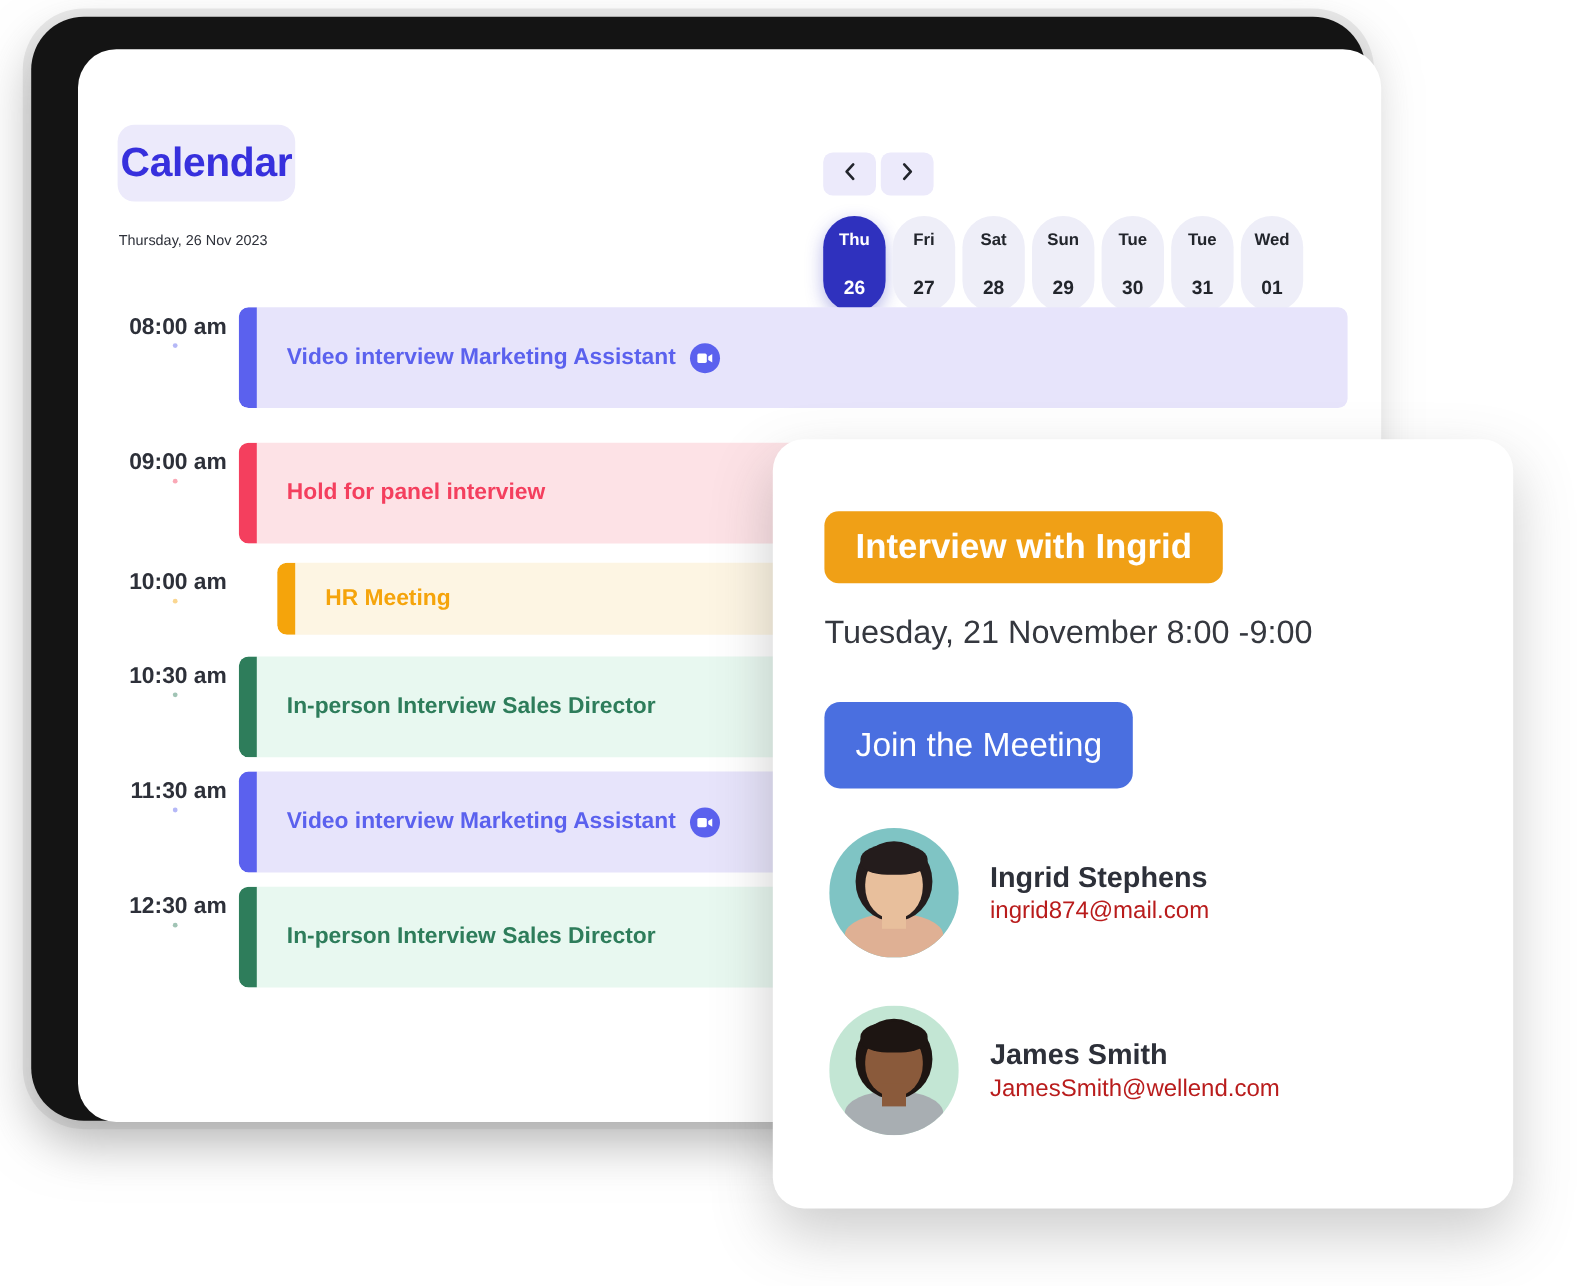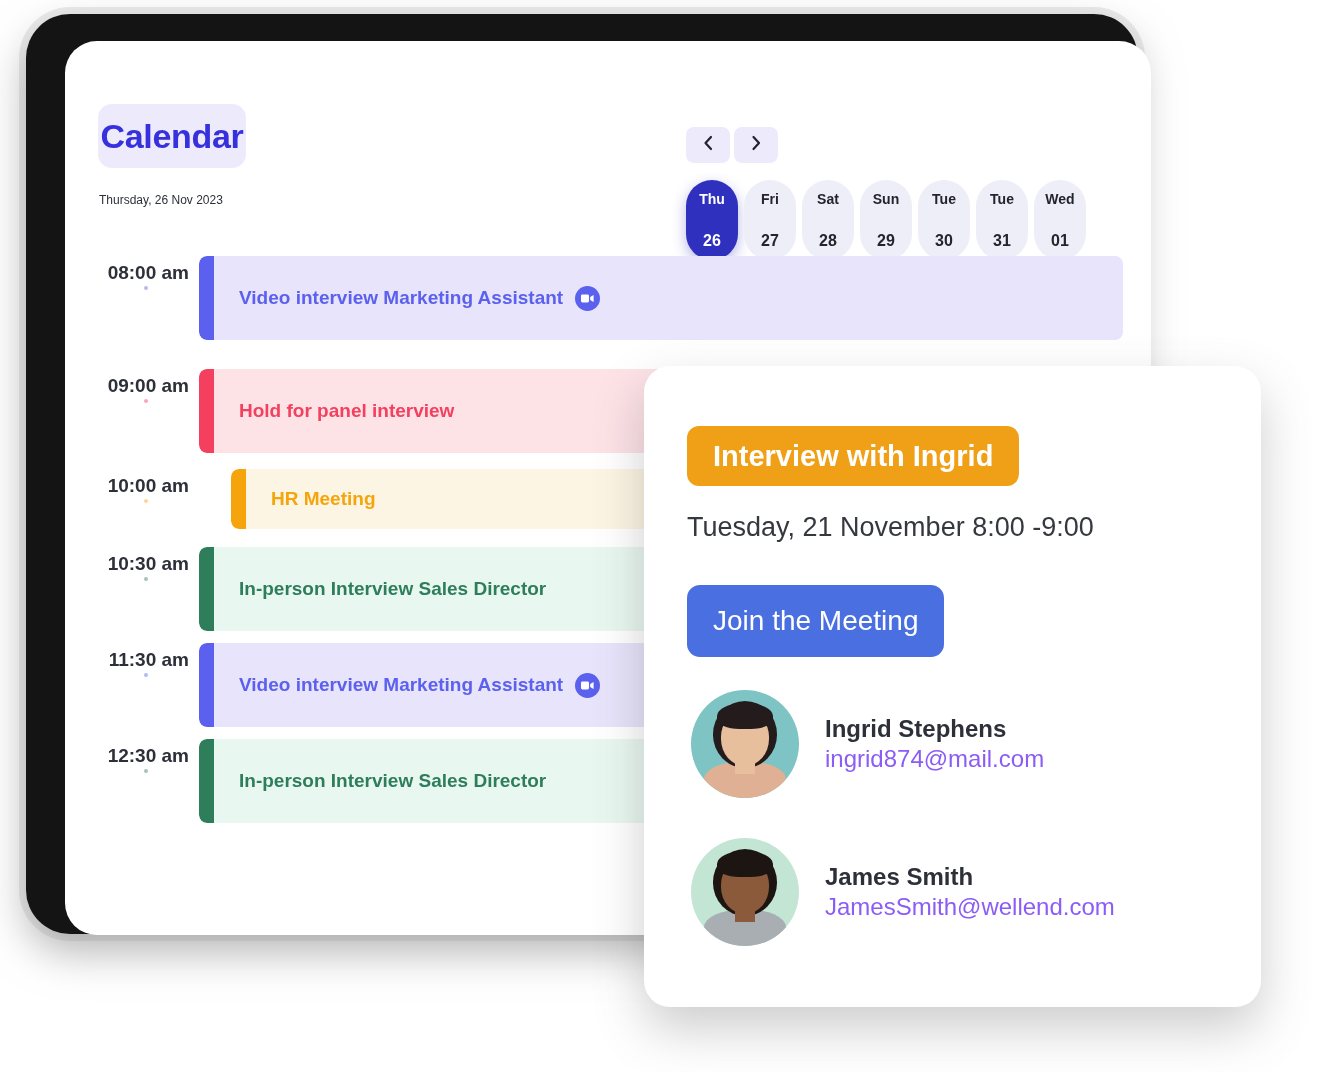--- a/index.html
+++ b/index.html
@@ -145,21 +145,21 @@
   .attendee{
     position:absolute;left:47px;display:flex;align-items:center;gap:26px;
   }
   .att1{top:324px;}
   .att2{top:472px;}
   .avatar{
     width:108px;height:108px;border-radius:50%;
     flex:0 0 108px;position:relative;overflow:hidden;
   }
   .att-name{font-size:24px;font-weight:700;color:#2d3039;line-height:1.25;}
-  .att-mail{font-size:24px;color:#8b5cf6;line-height:1.25;}
+  .att-mail{font-size:20px;color:#b91c1c;line-height:1.25;}
 
   
   .av-bg{position:absolute;inset:0;}
   .av-hair{position:absolute;border-radius:50%;}
   .av-face{position:absolute;border-radius:46% 46% 50% 50%;}
   .av-body{position:absolute;border-radius:50% 50% 0 0;}
 </style>
 </head>
 <body>
 

